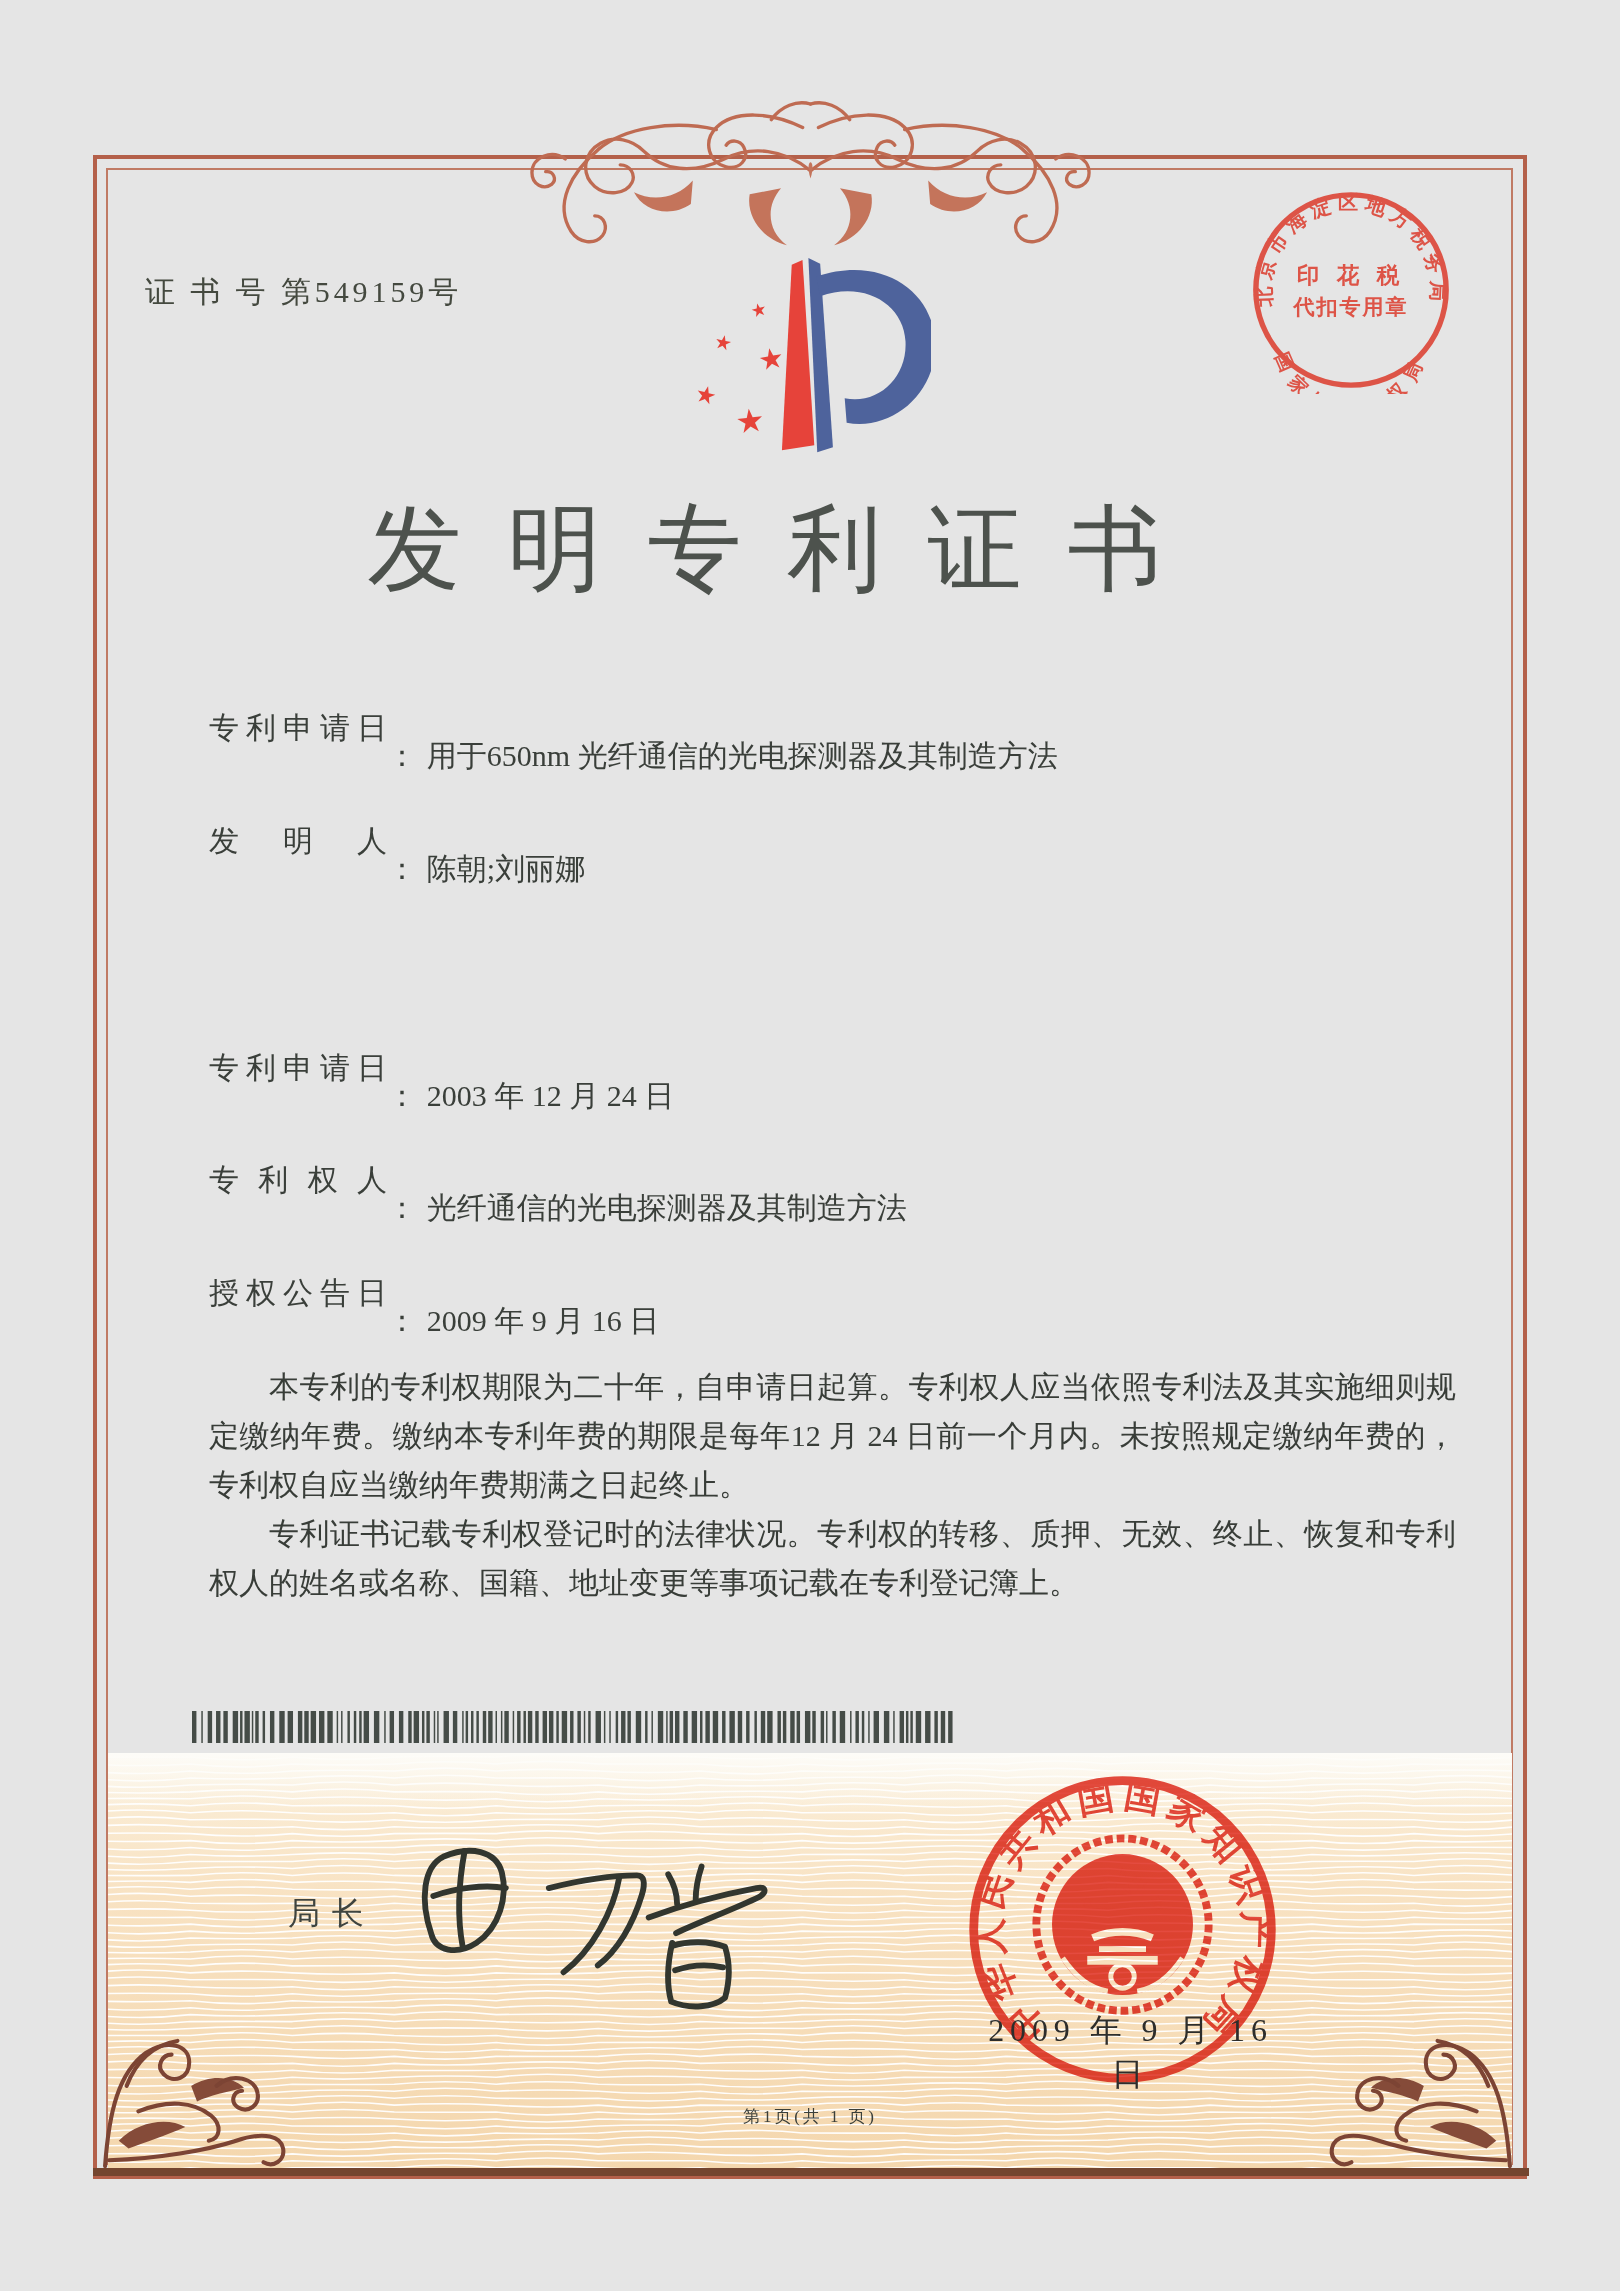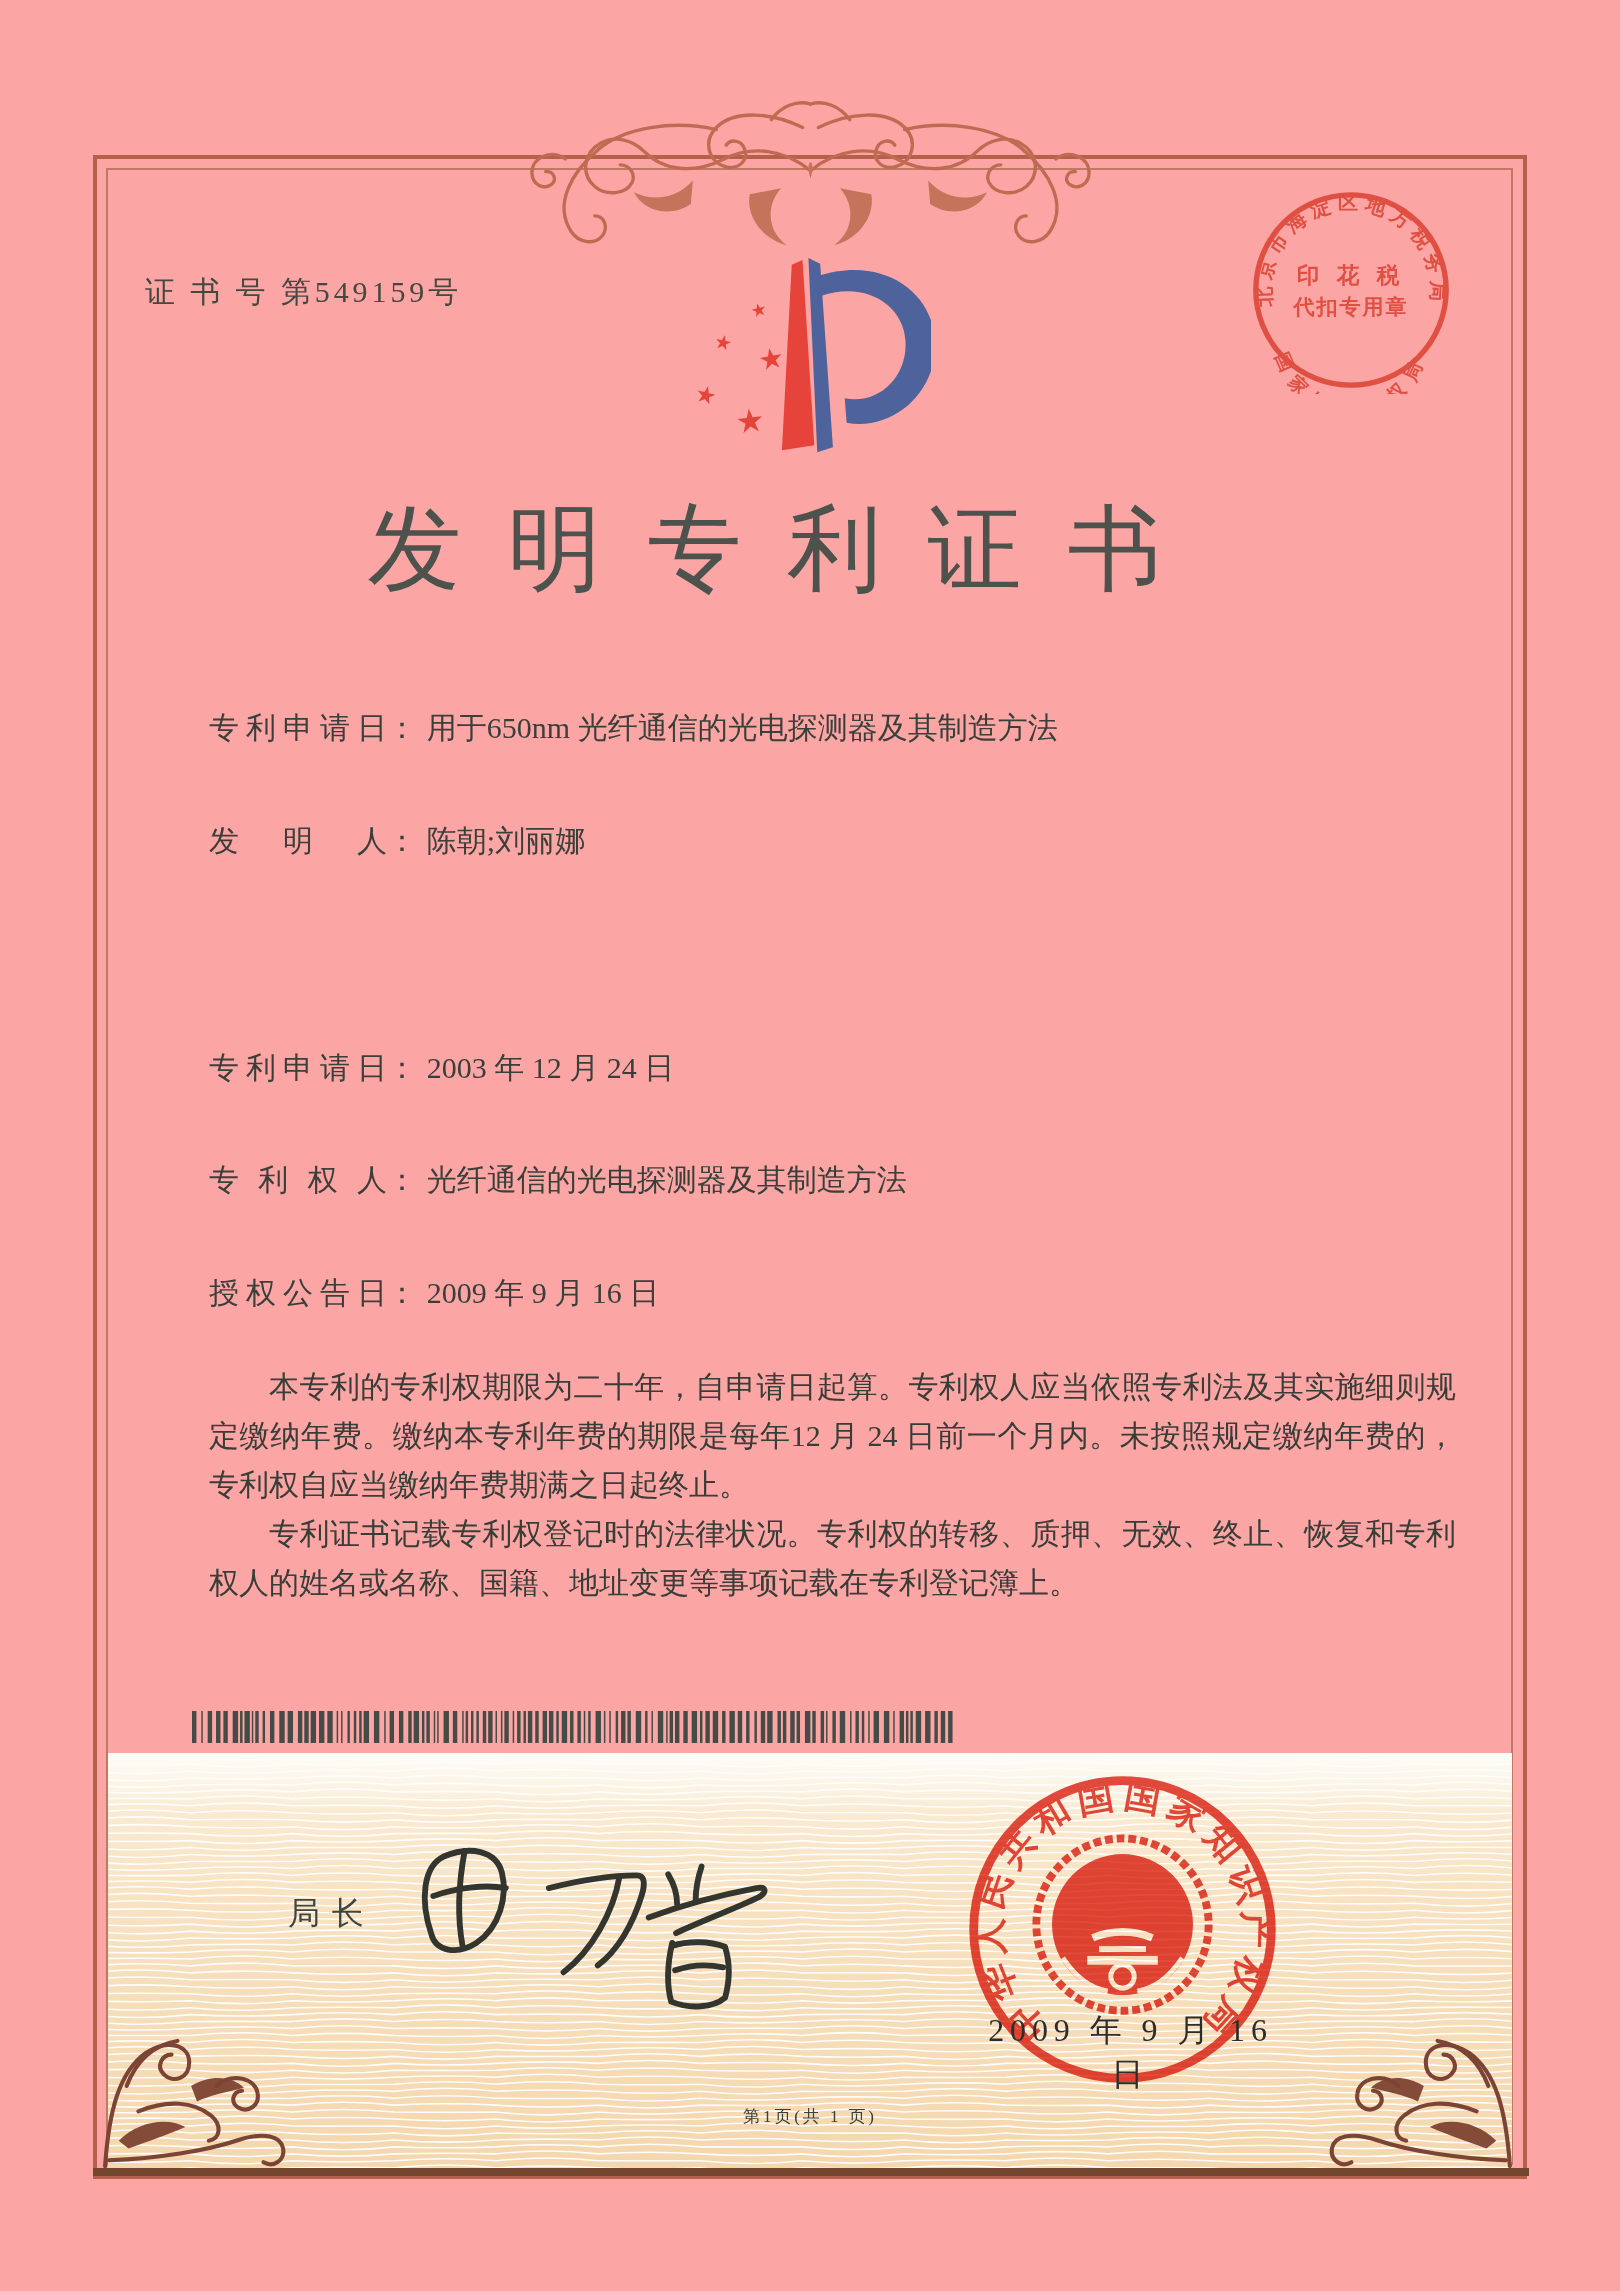--- a/index.html
+++ b/index.html
@@ -1,18 +1,18 @@
 <!DOCTYPE html>
 <html><head>
 <meta charset="utf-8">
 <style>
   html,body{margin:0;padding:0;background:#ffffff;}
   #cert{
     position:relative;width:1620px;height:2292px;overflow:hidden;
-    background:#fca5a5;
+    background:#e5e5e5;
     font-family:"Liberation Serif","DejaVu Serif",serif;
     color:#3c423e;
   }
   
   .frame-outer{position:absolute;left:93px;top:155px;width:1426px;height:2016px;
     border:4.9px solid #b4604a;}
   .frame-inner{position:absolute;left:106px;top:168px;width:1403px;height:1993px;
     border:2px solid #c07a64;}
   .frame-bottom-dark{position:absolute;left:93px;top:2168px;width:1436px;height:7.8px;background:#74452f;}
   
@@ -28,21 +28,21 @@
   .doc-title{position:absolute;left:0;top:486px;width:1620px;text-align:center;
     font-size:94px;letter-spacing:46px;transform:translateX(-22.5px);
     color:#4d524d;font-weight:500;}
   
   .tax-stamp{position:absolute;left:1247px;top:186px;width:208px;height:208px;opacity:.93;}
   .tax-stamp text{fill:#dd4a3c;font-family:"Liberation Serif",serif;font-weight:700;}
   
   .frow{position:absolute;left:209px;height:43px;font-size:30px;white-space:nowrap;color:#3a3f3a;}
   .flabel{display:inline-block;width:178px;text-align:justify;text-align-last:justify;vertical-align:top;}
   .fcolon{display:inline-block;margin-right:9.8px;}
-  .fval{display:inline-block;}
+  .fval{display:inline-block;margin-top:28px;}
   
   .bodytext{position:absolute;left:209px;top:1362px;width:1247px;
     font-size:30px;line-height:49px;text-align:justify;color:#383d38;}
   .bodytext p{margin:0;text-indent:2em;}
   
   .barcode{position:absolute;left:192px;top:1711px;width:763px;height:32px;}
   #bars rect{fill:#454c47;}
   
   .sig-title{position:absolute;left:288px;top:1892px;font-size:32px;letter-spacing:11.8px;color:#3f443f;}
   .sig-svg{position:absolute;left:402px;top:1841px;width:372px;height:196px;}

